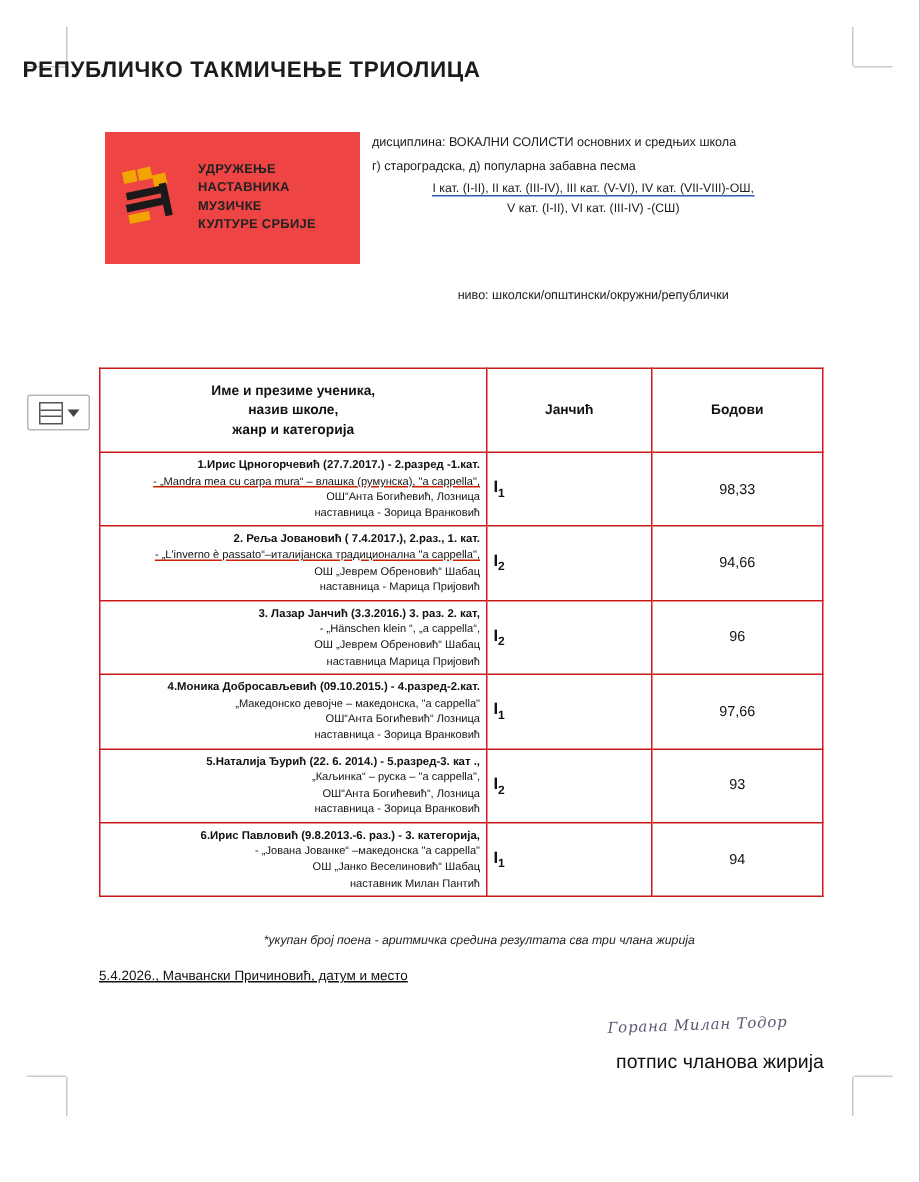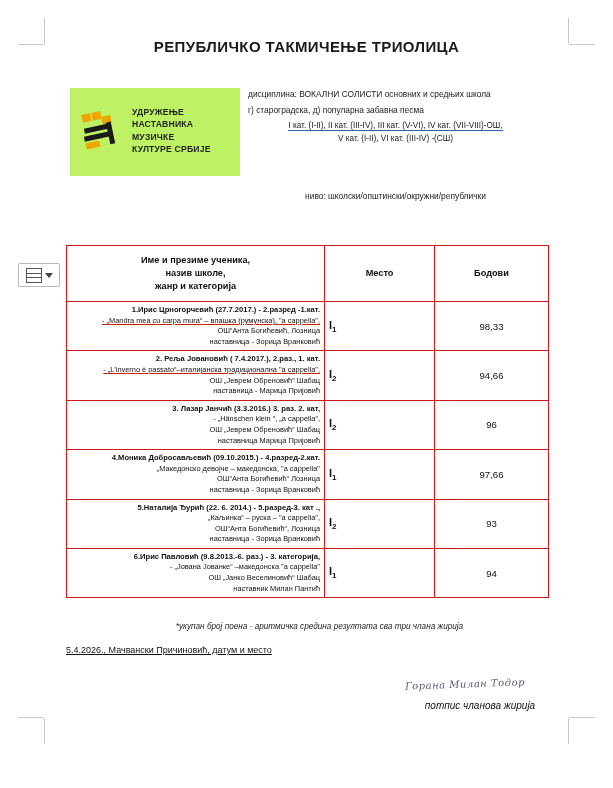--- a/index.html
+++ b/index.html
@@ -11,31 +11,31 @@
     overflow:hidden;
   }
   .crop-mark{position:absolute;background:#c9c9c9;}
   .cm-v{width:1px;height:26px;}
   .cm-h{height:1px;width:26px;}
 
   .sheet{position:absolute;left:0;top:0;right:0;bottom:0;}
 
   .doc-title{
     position:absolute;left:0;right:0;top:38px;
-    text-align:center;
     font-size:15px;font-weight:bold;letter-spacing:.4px;
     color:#1b1b1b;
+    padding-left:15px;
   }
 
   .header-band{
     position:absolute;left:70px;top:88px;width:473px;height:100px;
   }
   .logo-box{
     position:absolute;left:0;top:0;width:170px;height:88px;
-    background:#bef264;
+    background:#ef4444;
   }
   .logo-mark{
     position:absolute;left:10px;top:22px;width:46px;height:44px;
   }
   .logo-text{
     position:absolute;left:62px;top:18px;width:104px;
     font-size:8.6px;font-weight:bold;line-height:12.4px;color:#222;
     letter-spacing:.2px;
   }
   .hdr-right{
@@ -100,21 +100,21 @@
     font-size:9px;color:#111;text-decoration:underline;
   }
   .sig-script{
     position:absolute;left:405px;top:678px;width:150px;
     font-family:"DejaVu Serif", serif;font-style:italic;font-size:10px;
     color:#3a3a5a;letter-spacing:.5px;opacity:.85;
     transform:rotate(-2deg);
   }
   .sig-caption{
     position:absolute;left:395px;top:700px;width:170px;
-    text-align:center;font-size:10px;font-style:italic;color:#111;
+    text-align:center;font-size:13px;color:#111;
   }
 </style>
 </head>
 <body>
 
 <div class="page">
 
   <div class="crop-mark cm-v" style="left:44px;top:18px;"></div>
   <div class="crop-mark cm-h" style="left:18px;top:44px;"></div>
   <div class="crop-mark cm-v" style="left:568px;top:18px;"></div>
@@ -169,21 +169,21 @@
           <col class="col-place">
           <col class="col-points">
       </colgroup>
       <thead>
         <tr>
           <th>
             <div>Име и презиме ученика,</div>
             <div>назив школе,</div>
             <div>жанр и категорија</div>
           </th>
-          <th>Место</th>
+          <th>Јанчић</th>
           <th>Бодови</th>
         </tr>
       </thead>
       <tbody>
         <tr>
           <td class="entry">
             <div class="l1">1.Ирис Црногорчевић  (27.7.2017.) - 2.разред -1.кат.</div>
             <div class="wavy">- „Mandra mea cu carpa mura“ – влашка (румунска), "a cappella",</div>
             <div>ОШ“Анта Богићевић, Лозница</div>
             <div>наставница - Зорица Вранковић</div>

